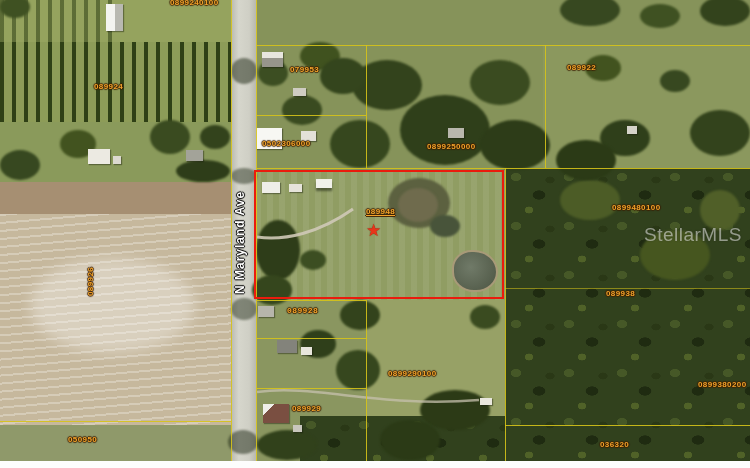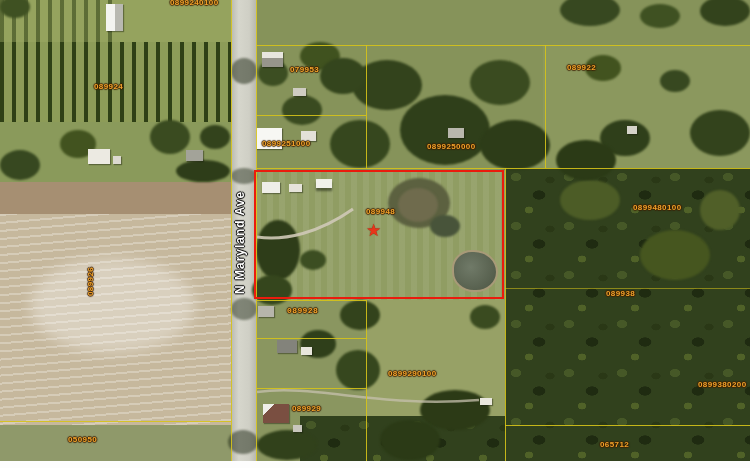--- a/index.html
+++ b/index.html
@@ -166,31 +166,32 @@
 
   <div class="redp">
     <span class="star">★</span>
   </div>
 
   <div class="ly" style="left:0;top:0;width:750px;height:461px;z-index:40;pointer-events:none;">
       <span class="plabel" style="left: 170px; top: -2px;">0899240100</span>
       <span class="plabel" style="left: 94px; top: 82px; text-align: right;">089924</span>
       <span class="plabel" style="left: 290px; top: 65px;">079953</span>
       <span class="plabel" style="left: 519px; top: 63px; padding-left: 48px;">089922</span>
-      <span class="plabel" style="left: 262px; top: 139px;">0899251000</span>
+      <span class="plabel" style="left: 262px; top: 139px;">0502306000</span>
       <span class="plabel" style="left: 427px; top: 142px;">0899250000</span>
-      <span class="plabel" style="left: 366px; top: 207px;">089948</span>
-      <span class="plabel" style="left: 619px; top: 203px; padding-left: 14px;">0899480100</span>
+      <span class="plabel" style="left: 366px; top: 207px; text-decoration: underline;">089948</span>
+      <span class="plabel" style="left: 598px; top: 203px; padding-left: 14px;">0899480100</span>
       <span class="plabel vert" style="left: 86px; top: 296px;">089926</span>
       <span class="plabel" style="left: 606px; top: 289px;">089938</span>
       <span class="plabel" style="left: 287px; top: 306px; font-family: Liberation Mono, monospace;">089928</span>
       <span class="plabel" style="left: 388px; top: 369px;">0899290100</span>
       <span class="plabel" style="left: 682px; top: 380px; margin-left: 16px;">0899380200</span>
       <span class="plabel" style="left: 292px; top: 404px;">089929</span>
       <span class="plabel" style="left: 68px; top: 435px;">050950</span>
-      <span class="plabel" style="left: 600px; top: 440px;">065712</span>
+      <span class="plabel" style="left: 600px; top: 440px;">036320</span>
     </div>
 
   <div class="roadLabel">N Maryland Ave</div>
 
+  <div class="wm">StellarMLS</div>
 
   <div class="bstrip"></div>
 </div>
 
 </body></html>

